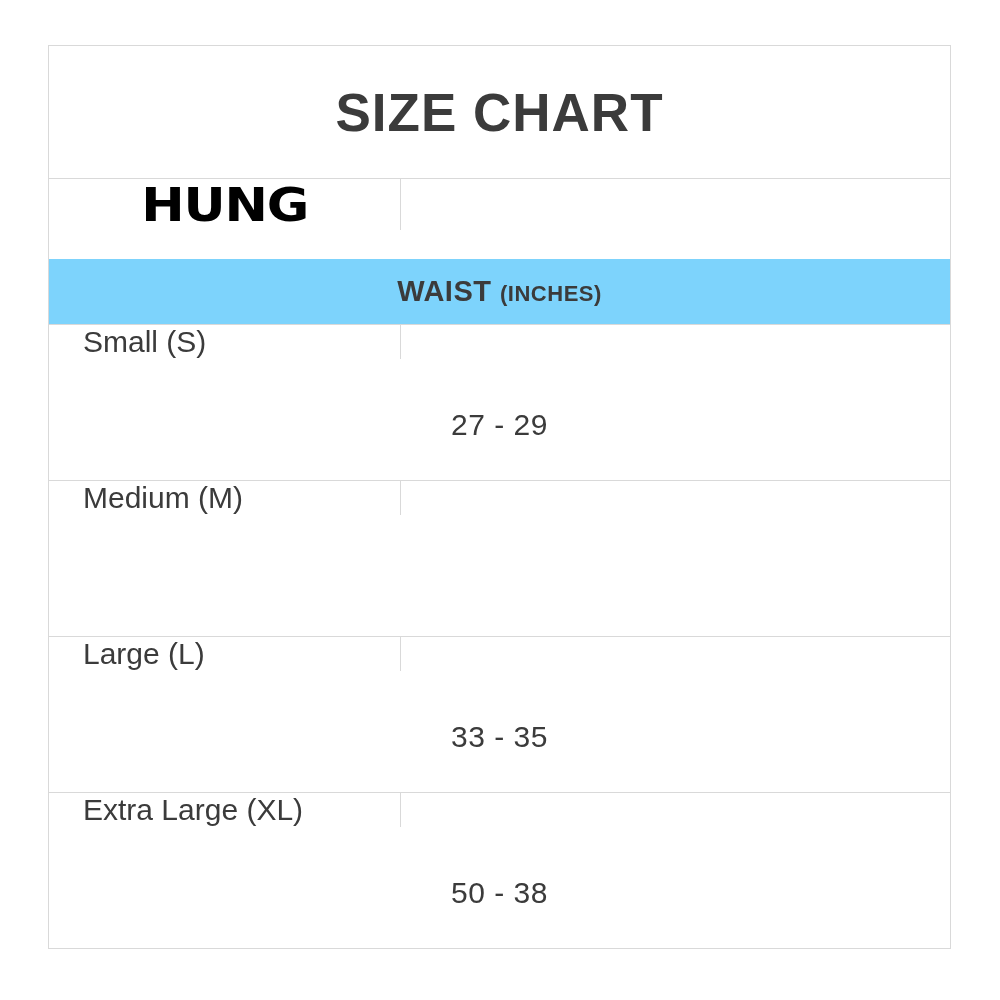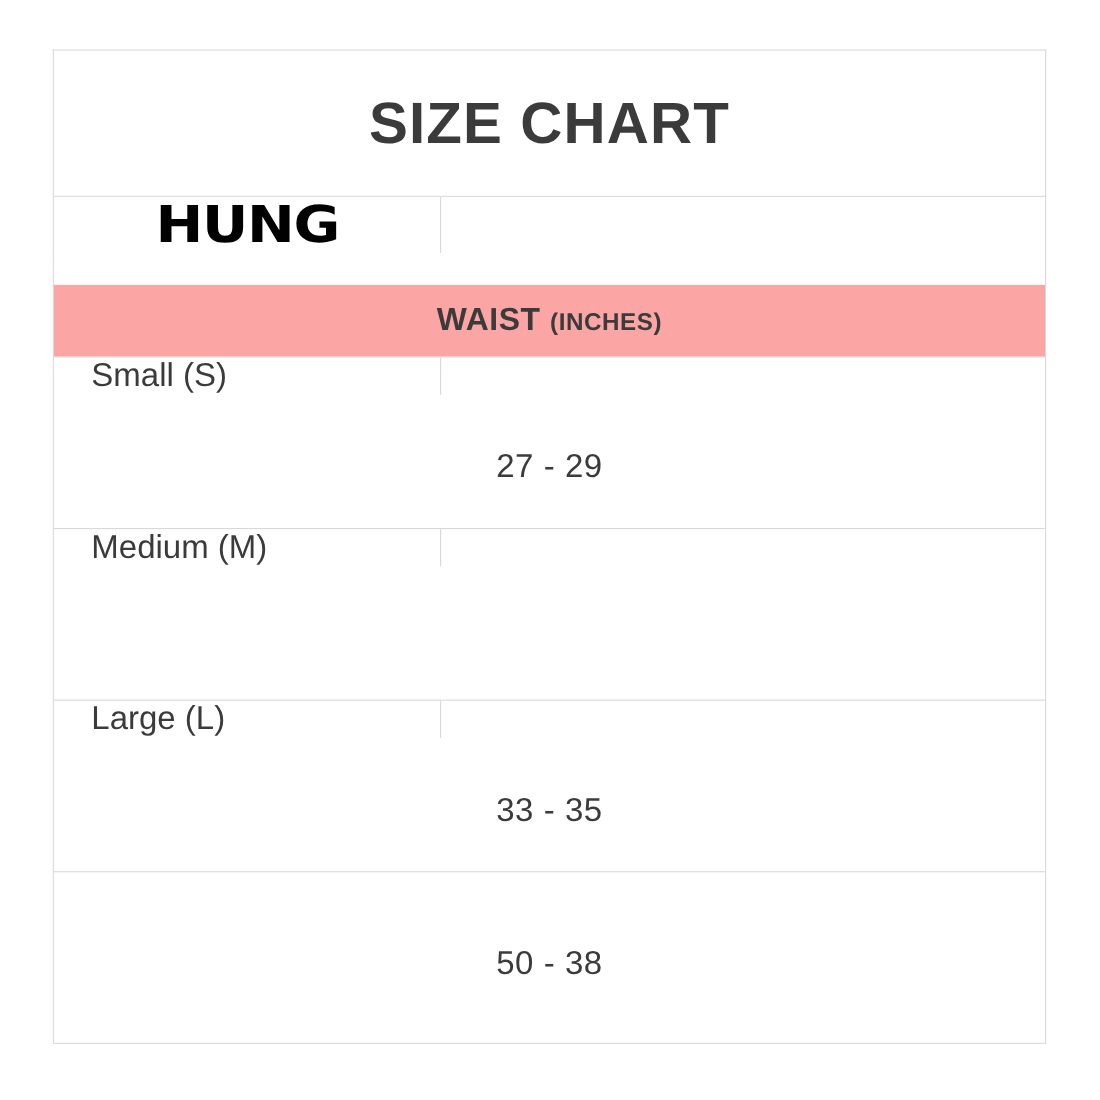--- a/index.html
+++ b/index.html
@@ -63,21 +63,21 @@
     border-right: 1px solid #d9d9d9;
   }
   .cell-right {
     flex: 1;
     box-sizing: border-box;
     display: flex;
     align-items: center;
     justify-content: center;
   }
   .head-row .cell-right {
-    background: #fca5a5;
+    background: #7dd3fc;
     margin-top: 29px;
   }
   .head-row .cell-left {
     background: #ffffff;
     justify-content: center;
   }
   .brand {
     font-size: 44px;
     font-weight: bold;
     font-family: "DejaVu Sans", sans-serif;
@@ -144,19 +144,22 @@
     <div class="row data-row">
       <div class="cell-left">
         <span class="size-label">Large (L)</span>
       </div>
       <div class="cell-right">
         <span class="waist-val">33 - 35</span>
       </div>
     </div>
 
     <div class="row data-row">
+      <div class="cell-left">
+        <span class="size-label">Extra Large (XL)</span>
+      </div>
       <div class="cell-right">
         <span class="waist-val">50 - 38</span>
       </div>
     </div>
 
   </div>
 </div>
 
 </body></html>

